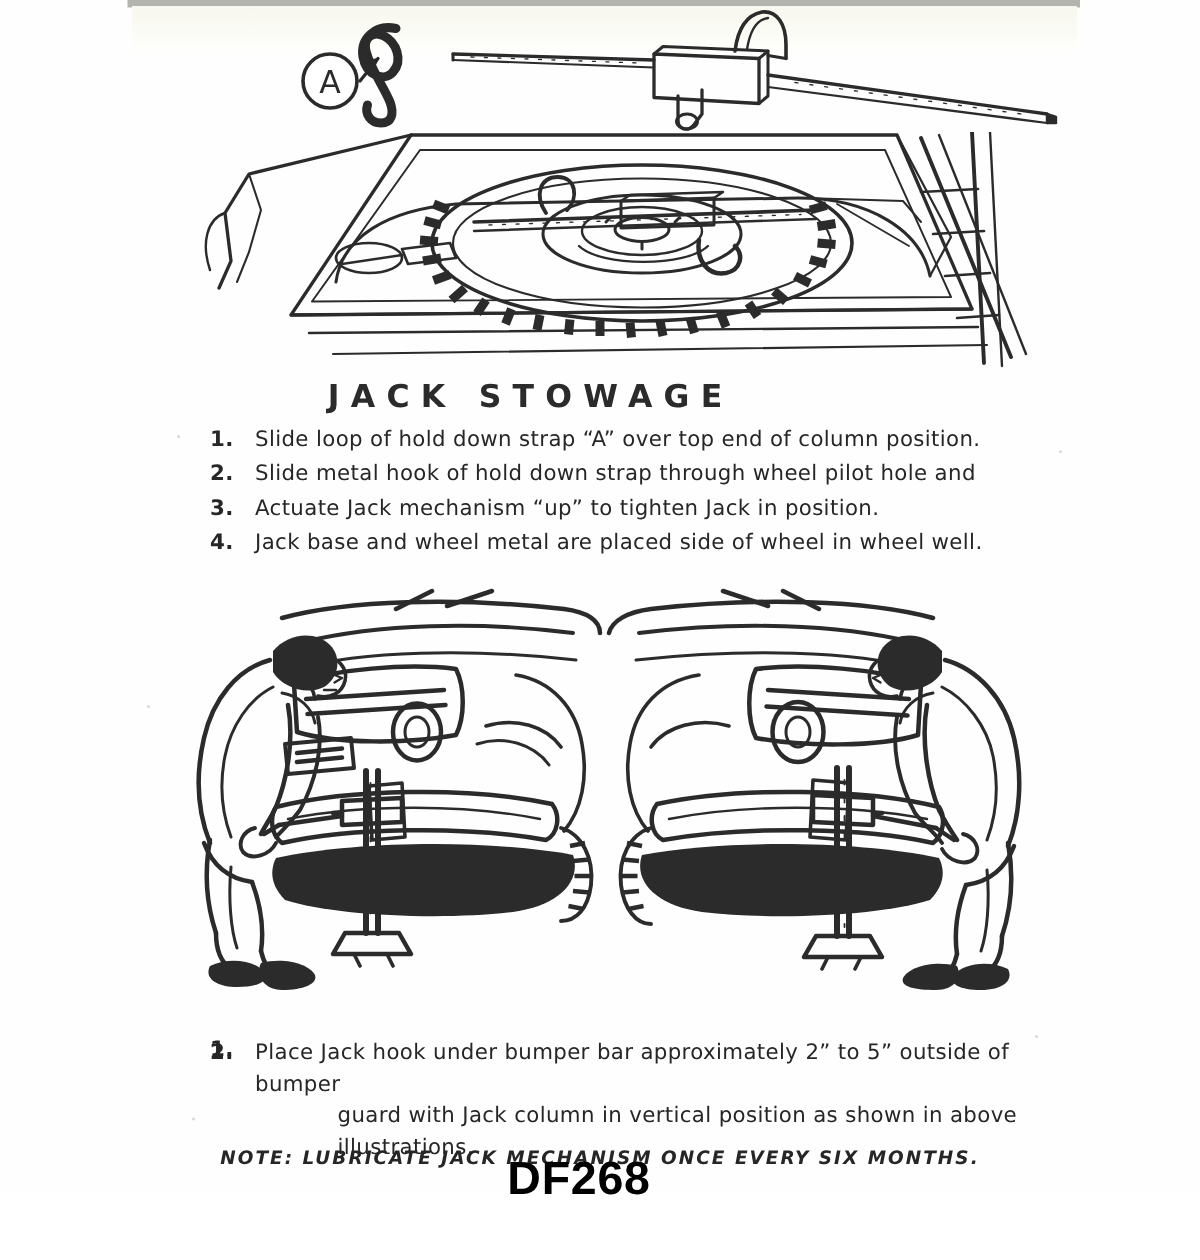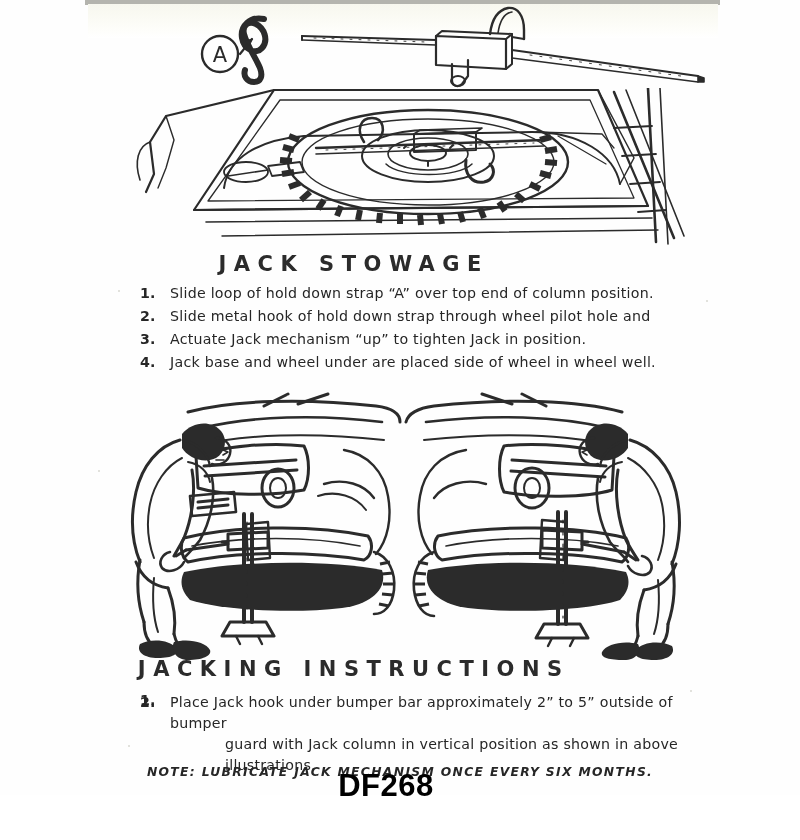--- a/index.html
+++ b/index.html
@@ -261,21 +261,21 @@
     <div class="step">
       <span class="num">2.</span>
       <span>Slide metal hook of hold down strap through wheel pilot hole and</span>
     </div>
     <div class="step">
       <span class="num">3.</span>
       <span>Actuate Jack mechanism “up” to tighten Jack in position.</span>
     </div>
     <div class="step">
       <span class="num">4.</span>
-      <span>Jack base and wheel under are placed side of wheel in wheel well.</span>
+      <span>Jack base and wheel metal are placed side of wheel in wheel well.</span>
     </div>
   </div>
 
   <div class="art" style="left:92px; top:392px; width:310px; height:268px;">
     <svg width="310" height="268" viewBox="0 0 310 268">
       <g fill="none" stroke="#2b2b2b" stroke-linecap="round" stroke-linejoin="round">
 
         <path d="M92 180 C150 168 236 168 290 178 C296 196 280 212 250 216
                  C200 222 128 218 98 208 C88 198 88 188 92 180 Z" fill="#2b2b2b" stroke="none"></path>
 
@@ -431,21 +431,20 @@
         <path d="M50 232 C50 244 54 252 60 256" stroke-width="3"></path>
         <path d="M80 244 C82 252 84 256 88 258" stroke-width="3"></path>
         <path d="M46 254 C58 248 76 250 82 258 C86 264 78 268 64 268
                  C50 268 42 262 46 254 Z" fill="#2b2b2b" stroke="none"></path>
         <path d="M80 252 C94 248 112 252 116 260 C118 266 108 268 94 268
                  C82 268 76 260 80 252 Z" fill="#2b2b2b" stroke="none"></path>
       </g>
     </svg>
   </div>
 
-  <div class="heading" style="top:657px;">JACKING INSTRUCTIONS</div>
 
   <div class="steps" style="top:690px;">
     <div class="step">
       <span class="num">1.</span>
     </div>
     <div class="step">
       <span class="num">2.</span>
       <span>Place Jack hook under bumper bar approximately 2” to 5” outside of bumper</span>
       <span class="cont">guard with Jack column in vertical position as shown in above illustrations.</span>
     </div>

